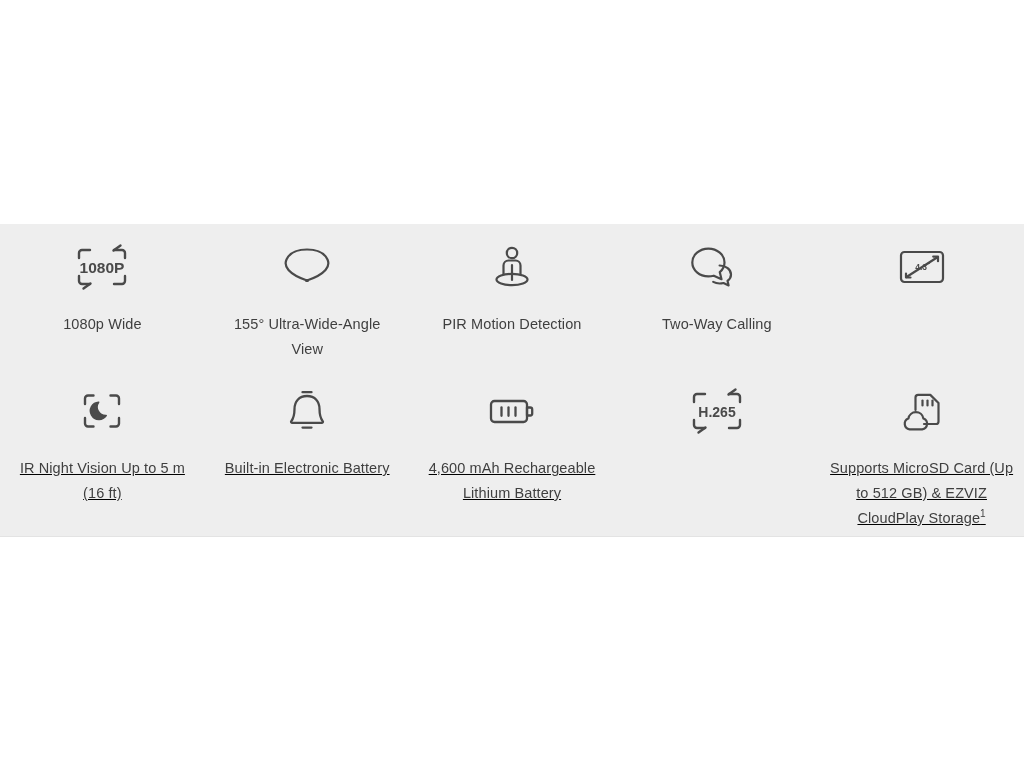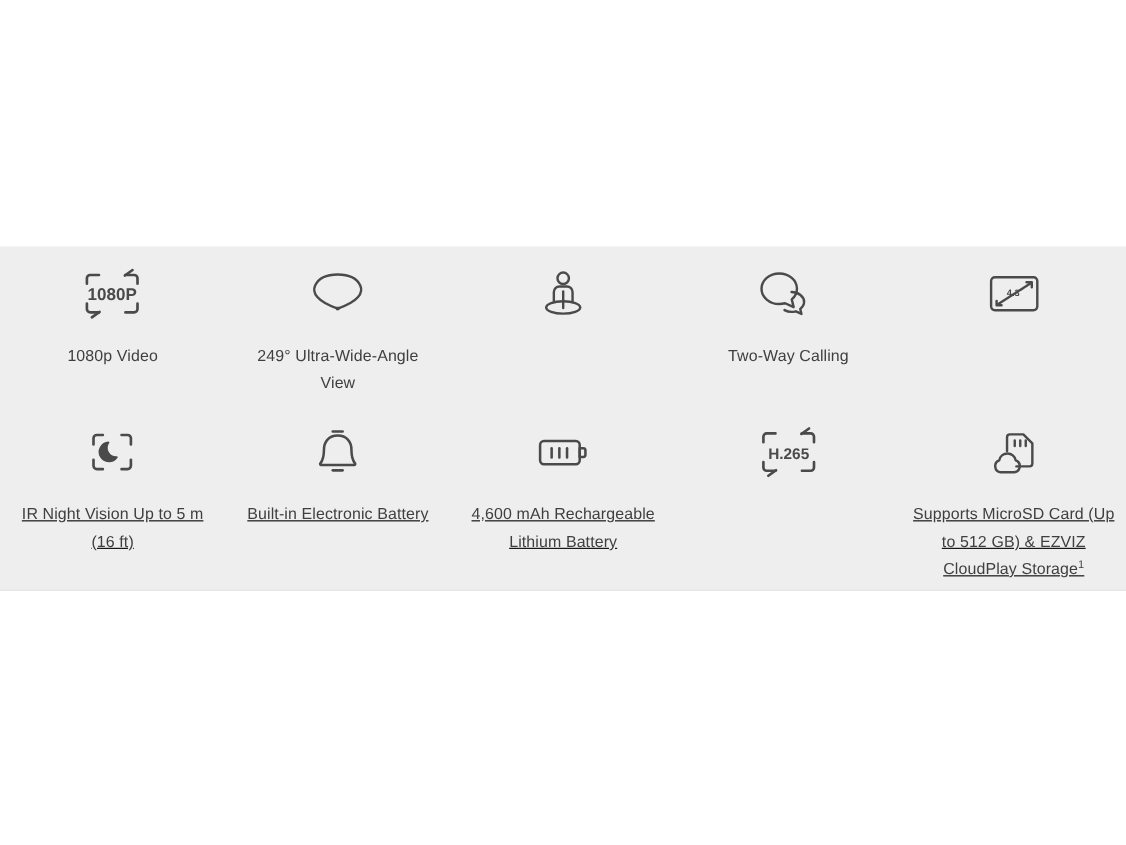--- a/index.html
+++ b/index.html
@@ -109,42 +109,43 @@
             <svg width="58" height="46" viewBox="0 0 58 46" fill="none" stroke="currentColor" stroke-width="2.4" stroke-linecap="round" stroke-linejoin="round">
               <path d="M6 14 V9 a3 3 0 0 1 3-3 h8"></path>
               <path d="M41 6 h8 a3 3 0 0 1 3 3 v5"></path>
               <path d="M52 32 v5 a3 3 0 0 1 -3 3 h-8"></path>
               <path d="M17 40 H9 a3 3 0 0 1 -3 -3 v-5"></path>
               <path d="M40.5 6.5 L47.5 1.5"></path>
               <path d="M17.5 39.5 L10.5 44.5"></path>
               <text class="icon-text" x="29" y="29" font-size="15.5" text-anchor="middle" stroke="none">1080P</text>
             </svg>
           </div>
-          <div class="feature-label">1080p Video</div>
+          <div class="feature-label">1080p Wide</div>
         </div>
 
         <div class="feature-cell cell-wideangle">
           <div class="feature-icon">
             <svg width="58" height="46" viewBox="0 0 58 46" fill="none" stroke="currentColor" stroke-width="2.2" stroke-linecap="round" stroke-linejoin="round">
               <path d="M29 36.5 C10 30 5.5 22 8.5 15.5 C11.5 9 19 5.5 29 5.5 C39 5.5 46.5 9 49.5 15.5 C52.5 22 48 30 29 36.5 Z"></path>
               <rect x="27.4" y="34.9" width="3.2" height="3.2" rx="0.4" fill="currentColor" stroke="none"></rect>
             </svg>
           </div>
-          <div class="feature-label">249° Ultra-Wide-Angle View</div>
+          <div class="feature-label">155° Ultra-Wide-Angle View</div>
         </div>
 
         <div class="feature-cell cell-pir">
           <div class="feature-icon">
             <svg width="58" height="46" viewBox="0 0 58 46" fill="none" stroke="currentColor" stroke-width="2.2" stroke-linecap="round" stroke-linejoin="round">
               <circle cx="29" cy="9" r="5.2"></circle>
               <path d="M20.5 30 V21.5 a5 5 0 0 1 5 -5 h7 a5 5 0 0 1 5 5 V30"></path>
               <path d="M29 21 V36"></path>
               <ellipse cx="29" cy="35.5" rx="15.5" ry="5.6"></ellipse>
             </svg>
           </div>
+          <div class="feature-label">PIR Motion Detection</div>
         </div>
 
         <div class="feature-cell cell-twoway">
           <div class="feature-icon">
             <svg width="58" height="46" viewBox="0 0 58 46" fill="none" stroke="currentColor" stroke-width="2.2" stroke-linecap="round" stroke-linejoin="round">
               <path d="M36.5 18.5 C36.5 10.8 29.3 4.6 20.4 4.6 C11.5 4.6 4.3 10.8 4.3 18.5 C4.3 26.2 11.5 32.4 20.4 32.4 C22.3 32.4 24.1 32.1 25.8 31.7 L33.5 35.2 L31.8 28.2 C34.7 25.7 36.5 22.3 36.5 18.5 Z"></path>
               <path d="M31.6 21.5 C37.9 21.5 43 25.5 43 30.4 C43 32.9 41.7 35.2 39.5 36.8 L40.6 41.4 L35.5 39 C34.3 39.3 33 39.5 31.6 39.5 C29.2 39.5 27 38.9 25.2 37.9"></path>
             </svg>
           </div>
           <div class="feature-label">Two-Way Calling</div>

